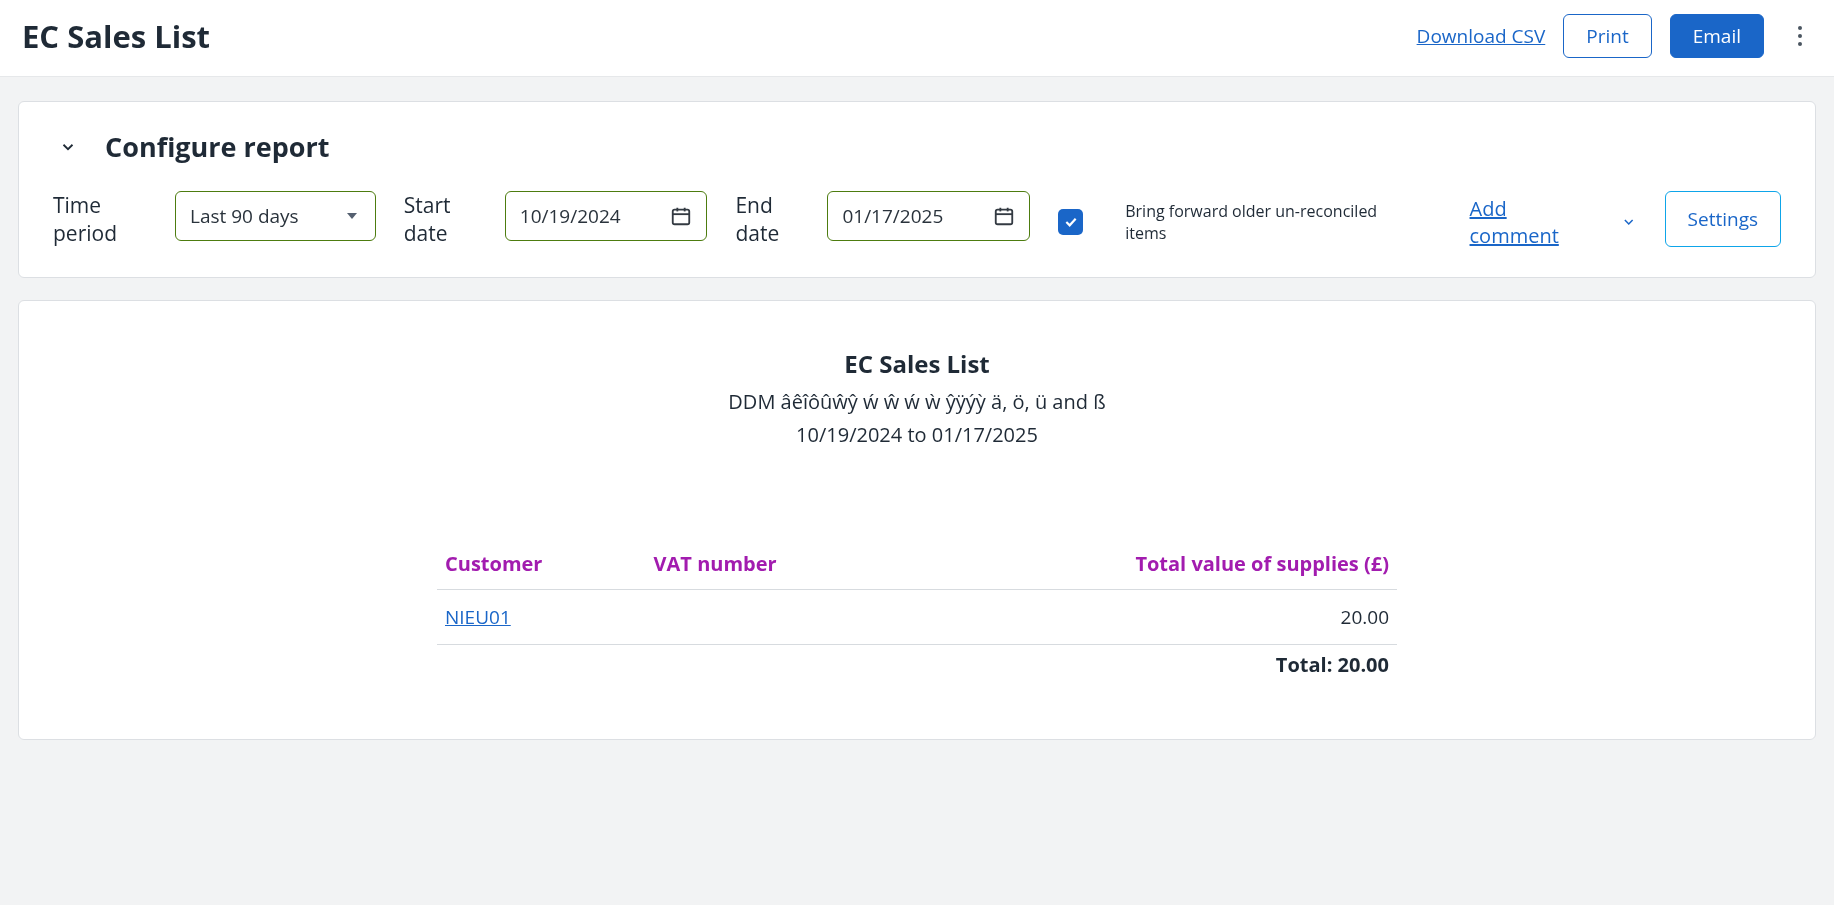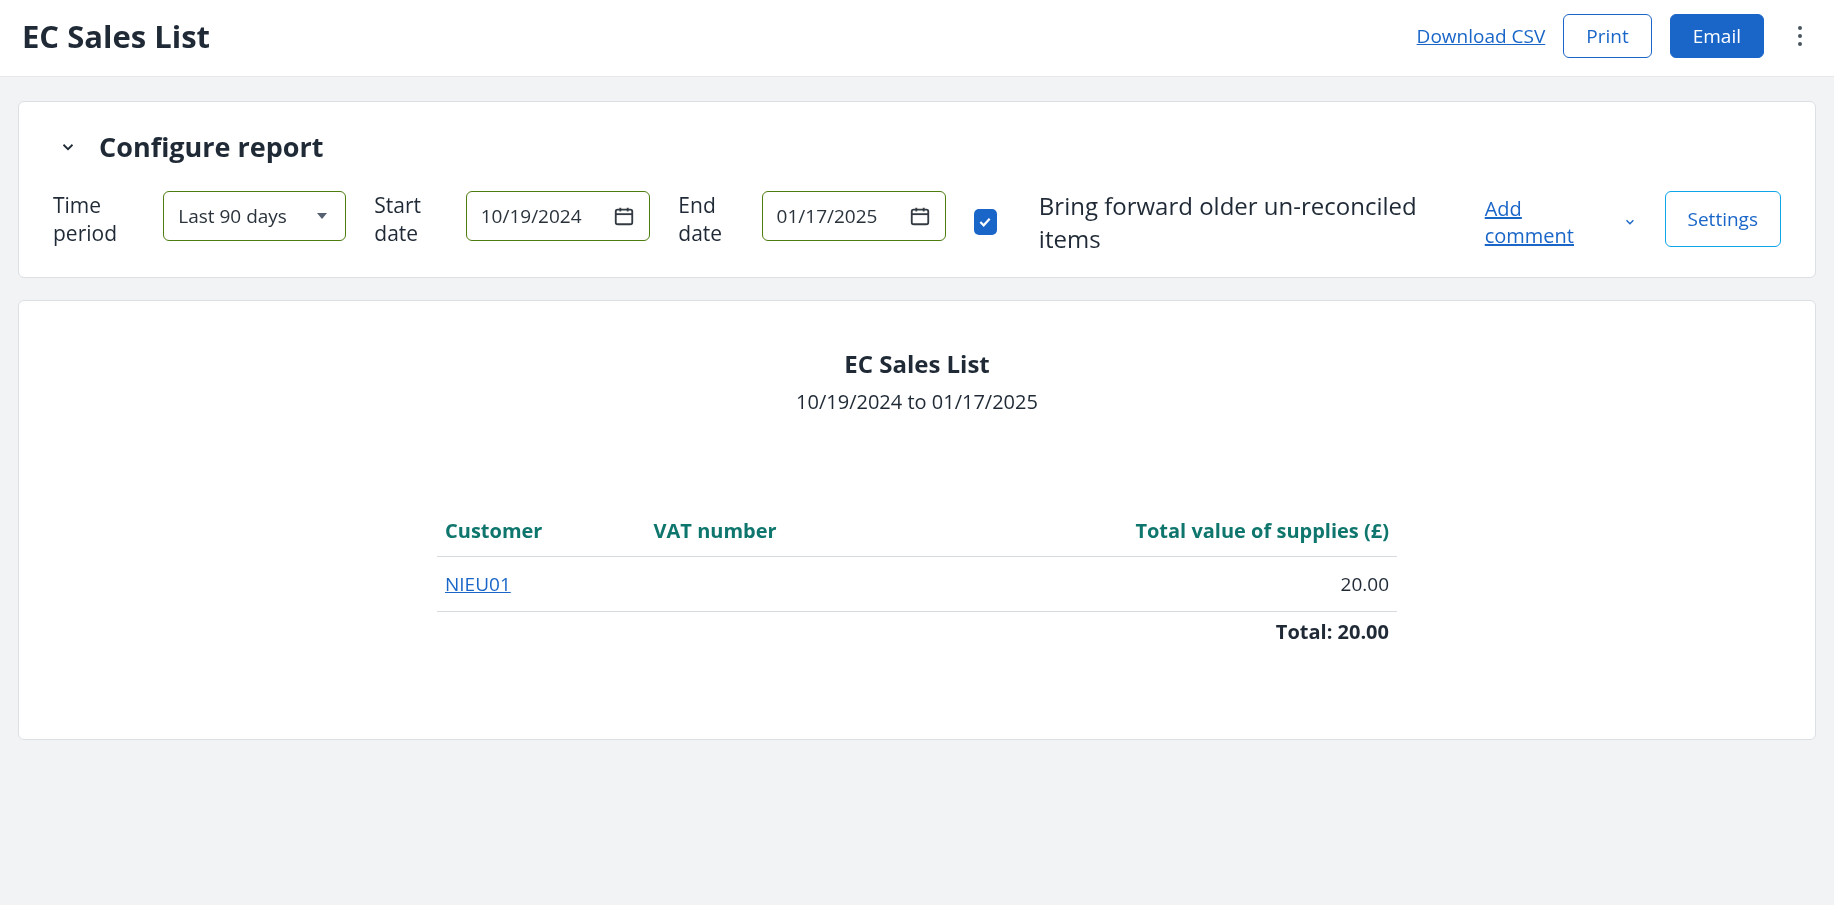--- a/index.html
+++ b/index.html
@@ -69,21 +69,21 @@
   .card {
     background: #fff;
     border: 1px solid #dcdfe3;
     border-radius: 6px;
     margin: 24px 18px 0 18px;
     padding: 26px 34px 30px 34px;
   }
   .config-header {
     display: flex;
     align-items: center;
-    gap: 22px;
+    gap: 28px;
     margin-bottom: 26px;
     margin-left: 6px;
   }
   .config-title {
     font-size: 27px;
     font-weight: 700;
   }
   .chevron {
     width: 18px; height: 18px; display: inline-block;
   }
@@ -121,21 +121,21 @@
   .checkbox-wrap {
     display: flex; align-items: center; gap: 14px;
     height: 50px;
   }
   .checkbox {
     width: 26px; height: 26px; border-radius: 5px;
     background: #1a66c8; display: flex; align-items:center; justify-content:center;
     cursor: pointer;
   }
   .checkbox svg { width: 16px; height: 16px; color:#fff; }
-  .cb-label { font-size: 24px; color: #1f2a36; margin-left: 28px; }
+  .cb-label { font-size: 16px; color: #1f2a36; margin-left: 28px; }
   .spacer { flex: 1; }
   .link-with-caret {
     display: flex; align-items: center; gap: 24px;
     color: #1a66c8; font-size: 20px; cursor: pointer;
     height: 50px;
   }
   .link-with-caret .txt { text-decoration: underline; }
   .link-with-caret .caret2 { width: 16px; height: 16px; }
   .settings-btn {
     height: 56px; padding: 0 22px;
@@ -163,21 +163,21 @@
   .report-sub { font-size: 20px; color: #1f2a36; margin-bottom: 6px; }
   .report-range { font-size: 20px; color: #1f2a36; }
 
   .table-wrap {
     max-width: 960px;
     margin: 0 auto;
   }
   table { width: 100%; border-collapse: collapse; }
   th {
     text-align: left; font-size: 20px; font-weight: 700;
-    padding: 12px 8px; color: #0f766e;
+    padding: 12px 8px; color: #a21caf;
   }
   th.right { text-align: right; }
   tbody td {
     padding: 14px 8px; font-size: 19px;
     border-top: 1px solid #d7dbdf;
   }
   tbody td.right { text-align: right; }
   .cust-link { color: #1a66c8; text-decoration: underline; cursor: pointer; }
   .total-row td {
     border-top: 1px solid #d7dbdf;
@@ -267,20 +267,21 @@
         </svg>
     </div>
 
     <button class="settings-btn">Settings</button>
   </div>
 </div>
 
 <div class="report-card">
   <div class="report-header">
     <div class="report-title">EC Sales List</div>
+    <div class="report-sub">DDM âêîôûŵŷ ẃ ŵ ẃ ẁ ŷÿýỳ ä, ö, ü and ß</div>
     <div class="report-range">10/19/2024 to 01/17/2025</div>
   </div>
 
   <div class="table-wrap">
     <table>
       <thead>
         <tr>
           <th>Customer</th>
           <th>VAT number</th>
           <th class="right">Total value of supplies (£)</th>

